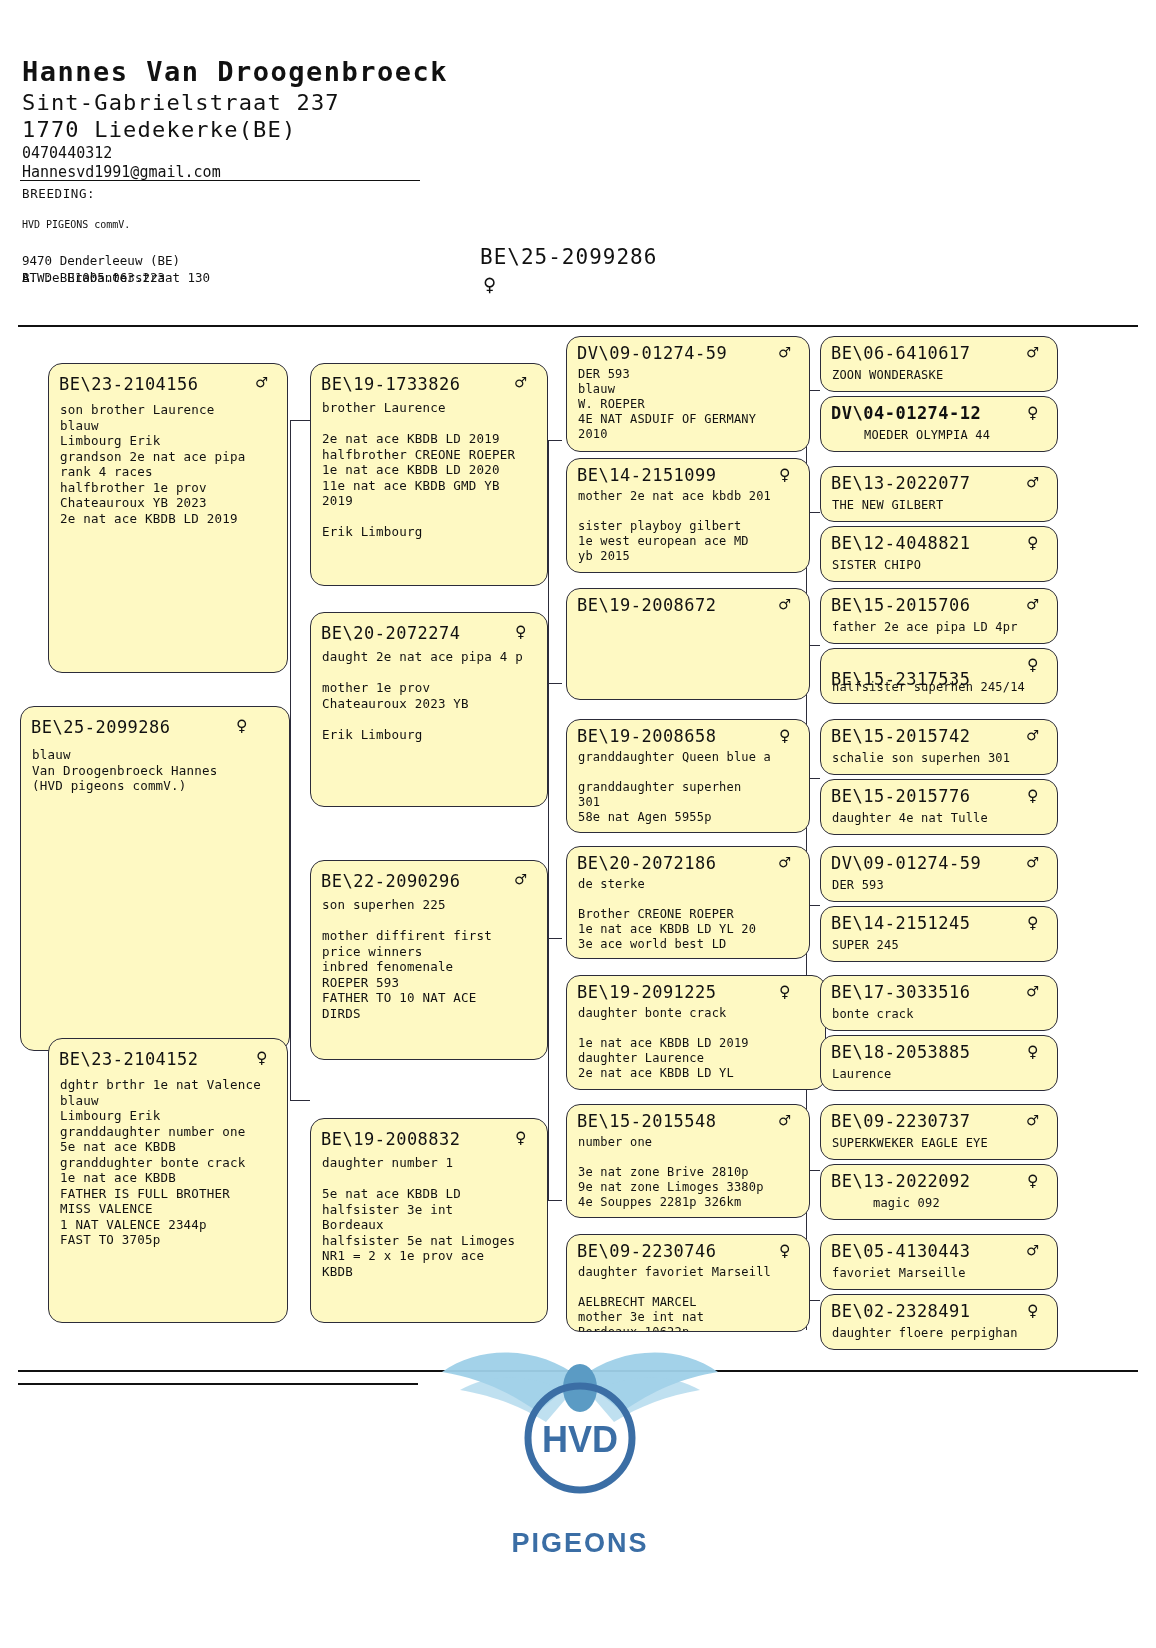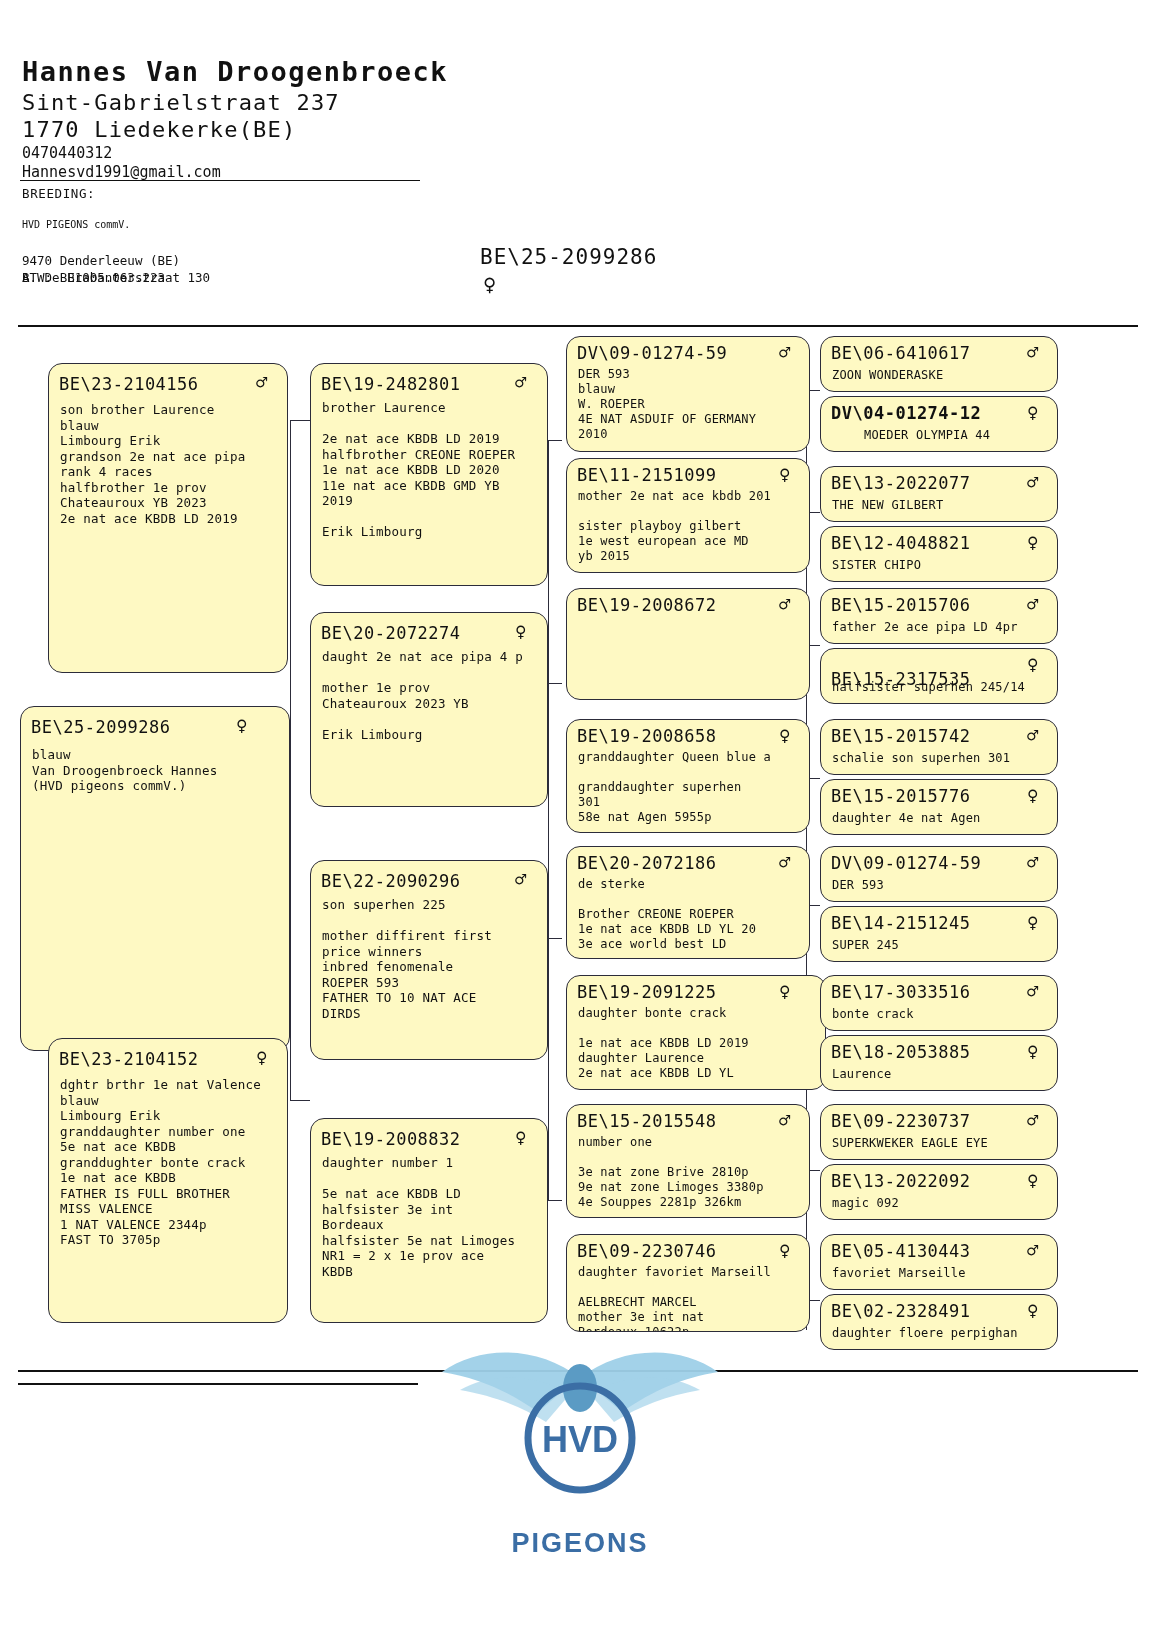--- a/index.html
+++ b/index.html
@@ -232,21 +232,21 @@
 5e nat ace KBDB
 granddughter bonte crack
 1e nat ace KBDB
 FATHER IS FULL BROTHER
 MISS VALENCE
 1 NAT VALENCE 2344p
 FAST TO 3705p</div>
   </div>
 
   <div class="box" style="left:310px; top:363px; width:238px; height:223px;">
-    <div class="ring" style="top:10px;">BE\19-2482801</div>
+    <div class="ring" style="top:10px;">BE\19-1733826</div>
     <div class="sex" style="left:204px; top:9px;">♂</div>
     <div class="note" style="top:36px; width:226px;">brother Laurence
 
 2e nat ace KBDB LD 2019
 halfbrother CREONE ROEPER
 1e nat ace KBDB LD 2020
 11e nat ace KBDB GMD YB
 2019
 
 Erik Limbourg</div>
@@ -293,21 +293,21 @@
     <div class="ring" style="top:6px;">DV\09-01274-59</div>
     <div class="sex" style="left:212px; top:6px;">♂</div>
     <div class="note small" style="top:30px; width:228px;">DER 593
 blauw
 W. ROEPER
 4E NAT ASDUIF OF GERMANY
 2010</div>
   </div>
 
   <div class="box" style="left:566px; top:458px; width:244px; height:115px;">
-    <div class="ring" style="top:6px;">BE\11-2151099</div>
+    <div class="ring" style="top:6px;">BE\14-2151099</div>
     <div class="sex" style="left:212px; top:6px;">♀</div>
     <div class="note small" style="top:30px; width:230px;">mother 2e nat ace kbdb 201
 
 sister playboy gilbert
 1e west european ace MD
 yb 2015</div>
   </div>
 
   <div class="box" style="left:566px; top:588px; width:244px; height:112px;">
     <div class="ring" style="top:6px;">BE\19-2008672</div>
@@ -402,21 +402,21 @@
 
   <div class="box" style="left:820px; top:719px; width:238px; height:56px;">
     <div class="ring" style="top:6px;">BE\15-2015742</div>
     <div class="sex" style="left:206px; top:6px;">♂</div>
     <div class="note small" style="top:31px; width:230px;">schalie son superhen 301</div>
   </div>
 
   <div class="box" style="left:820px; top:779px; width:238px; height:56px;">
     <div class="ring" style="top:6px;">BE\15-2015776</div>
     <div class="sex" style="left:206px; top:6px;">♀</div>
-    <div class="note small" style="top:31px; width:230px;">daughter 4e nat Agen</div>
+    <div class="note small" style="top:31px; width:230px;">daughter 4e nat Tulle</div>
   </div>
 
   <div class="box" style="left:820px; top:846px; width:238px; height:56px;">
     <div class="ring" style="top:6px;">DV\09-01274-59</div>
     <div class="sex" style="left:206px; top:6px;">♂</div>
     <div class="note small" style="top:31px; width:230px;">DER 593</div>
   </div>
 
   <div class="box" style="left:820px; top:906px; width:238px; height:56px;">
     <div class="ring" style="top:6px;">BE\14-2151245</div>
@@ -438,21 +438,21 @@
 
   <div class="box" style="left:820px; top:1104px; width:238px; height:56px;">
     <div class="ring" style="top:6px;">BE\09-2230737</div>
     <div class="sex" style="left:206px; top:6px;">♂</div>
     <div class="note small" style="top:31px; width:230px;">SUPERKWEKER EAGLE EYE</div>
   </div>
 
   <div class="box" style="left:820px; top:1164px; width:238px; height:56px;">
     <div class="ring" style="top:6px;">BE\13-2022092</div>
     <div class="sex" style="left:206px; top:6px;">♀</div>
-    <div class="note small" style="top:31px; width:230px;">magic 092</div>
+    <div class="note small" style="top:31px; width:230px;margin-left:41px;">magic 092</div>
   </div>
 
   <div class="box" style="left:820px; top:1234px; width:238px; height:56px;">
     <div class="ring" style="top:6px;">BE\05-4130443</div>
     <div class="sex" style="left:206px; top:6px;">♂</div>
     <div class="note small" style="top:31px; width:230px;">favoriet Marseille</div>
   </div>
 
   <div class="box" style="left:820px; top:1294px; width:238px; height:56px;">
     <div class="ring" style="top:6px;">BE\02-2328491</div>

